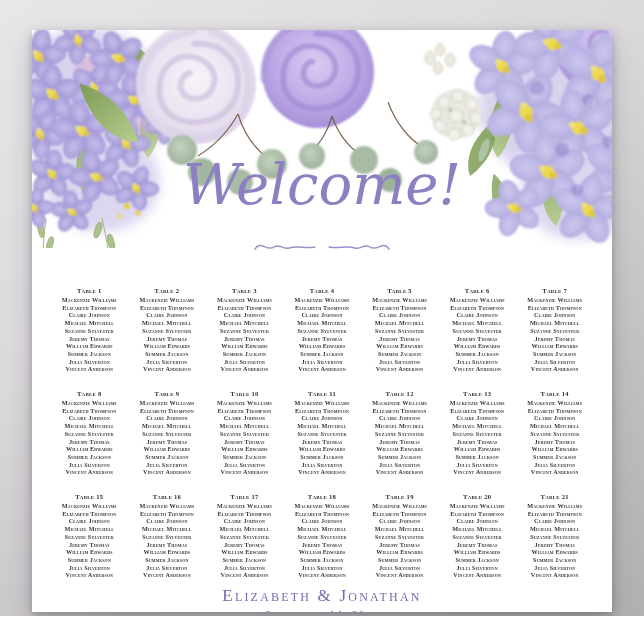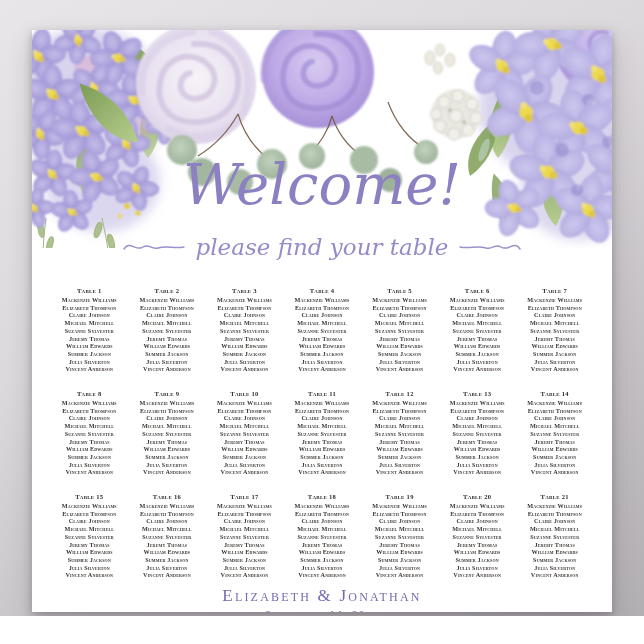--- a/index.html
+++ b/index.html
@@ -222,21 +222,20 @@
         </g>
       </g>
     </svg>
 
     <h1 class="heading">Welcome!</h1>
 
     <div class="subrow">
       <svg class="flourish" width="64" height="20" viewBox="0 0 64 20" aria-hidden="true">
         <path d="M2 12 C8 3 14 15 21 10 C27 6 29 13 36 11 C45 8 52 12 62 10" stroke="#9a8fcb" stroke-width="1.5" fill="none" stroke-linecap="round"></path>
       </svg>
-      <span class="subtext">please find your table</span>
       <svg class="flourish" width="64" height="20" viewBox="0 0 64 20" aria-hidden="true">
         <path d="M2 12 C8 3 14 15 21 10 C27 6 29 13 36 11 C45 8 52 12 62 10" stroke="#9a8fcb" stroke-width="1.5" fill="none" stroke-linecap="round" transform="translate(64,0) scale(-1,1)"></path>
       </svg>
     </div>
 
     <div class="grid" id="tables-grid">
         <div class="tblock">
           <div class="tlabel">Table 1</div>
           <div class="guest">Mackenzie Williams</div>
           <div class="guest">Elizabeth Thompson</div>

